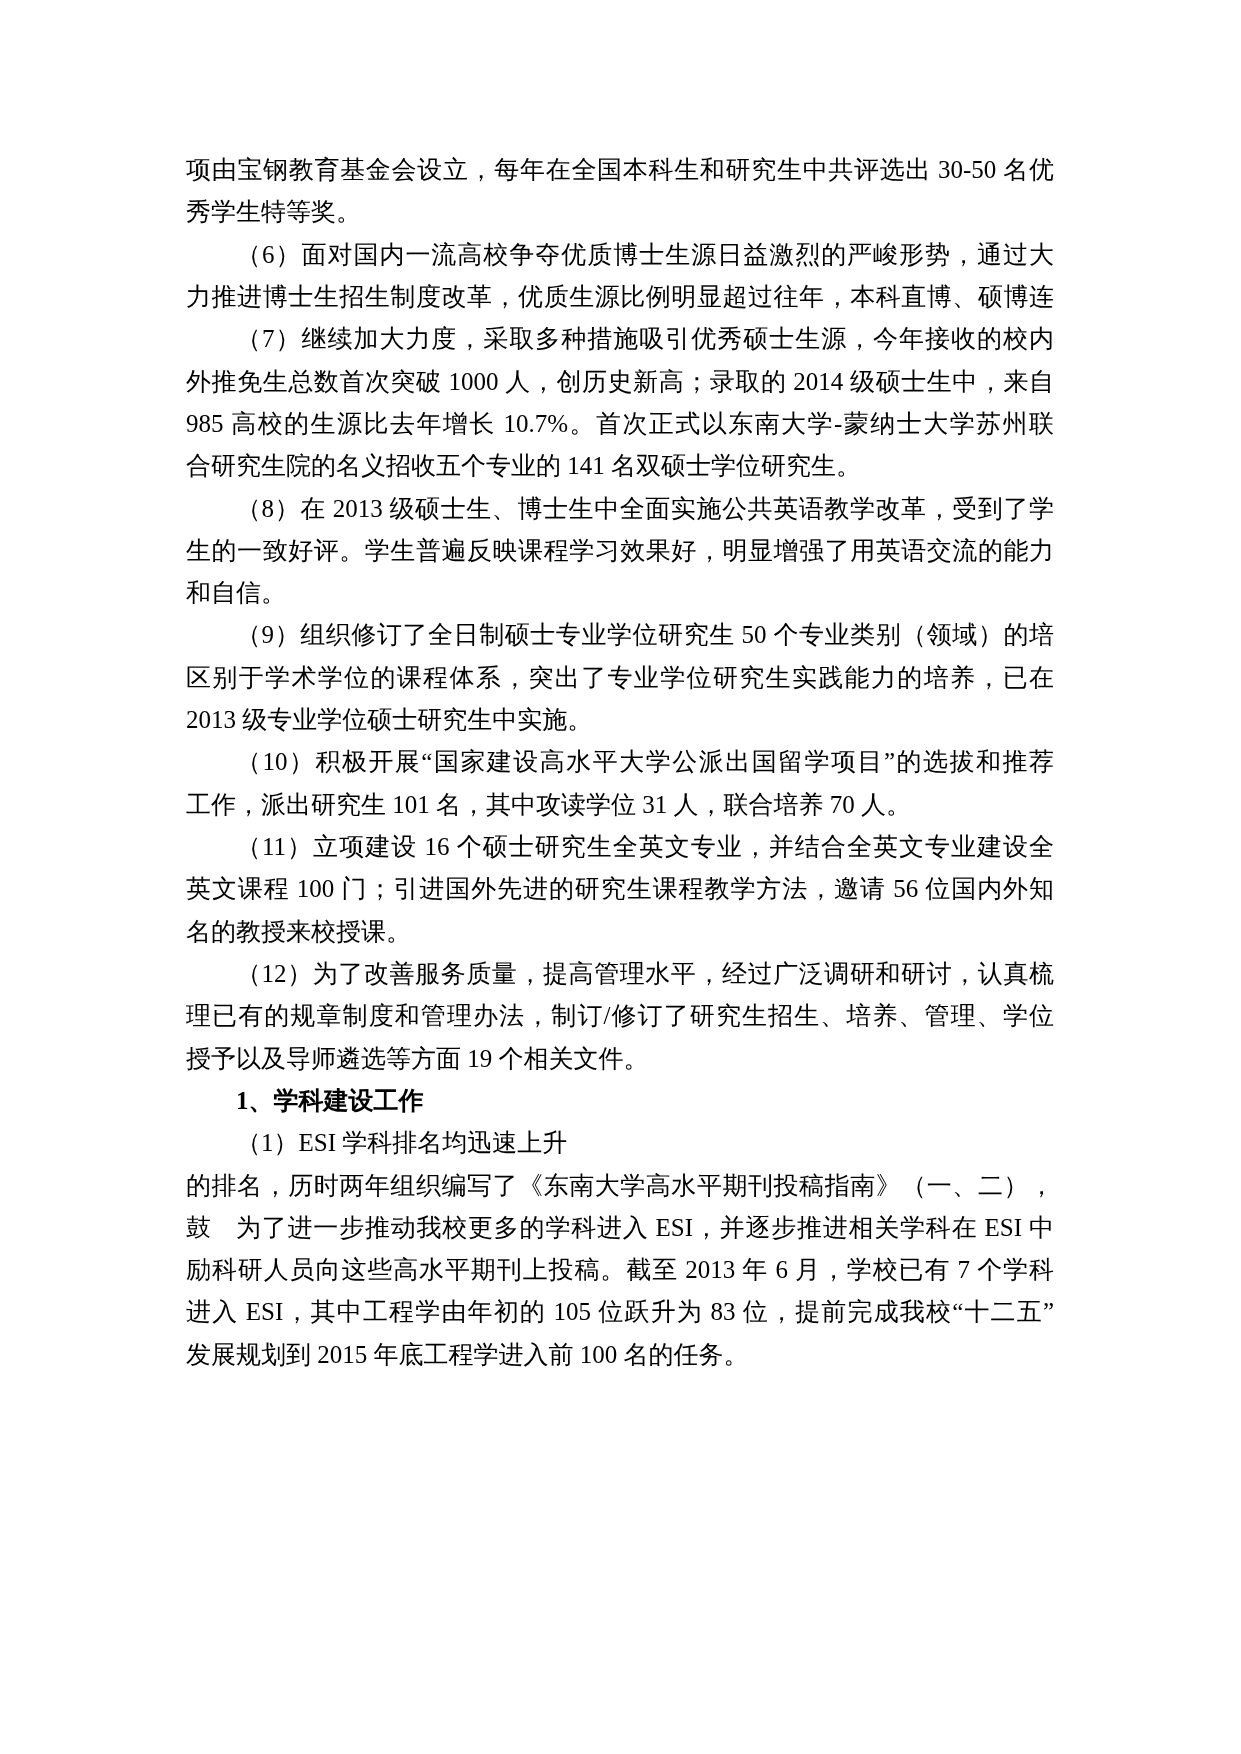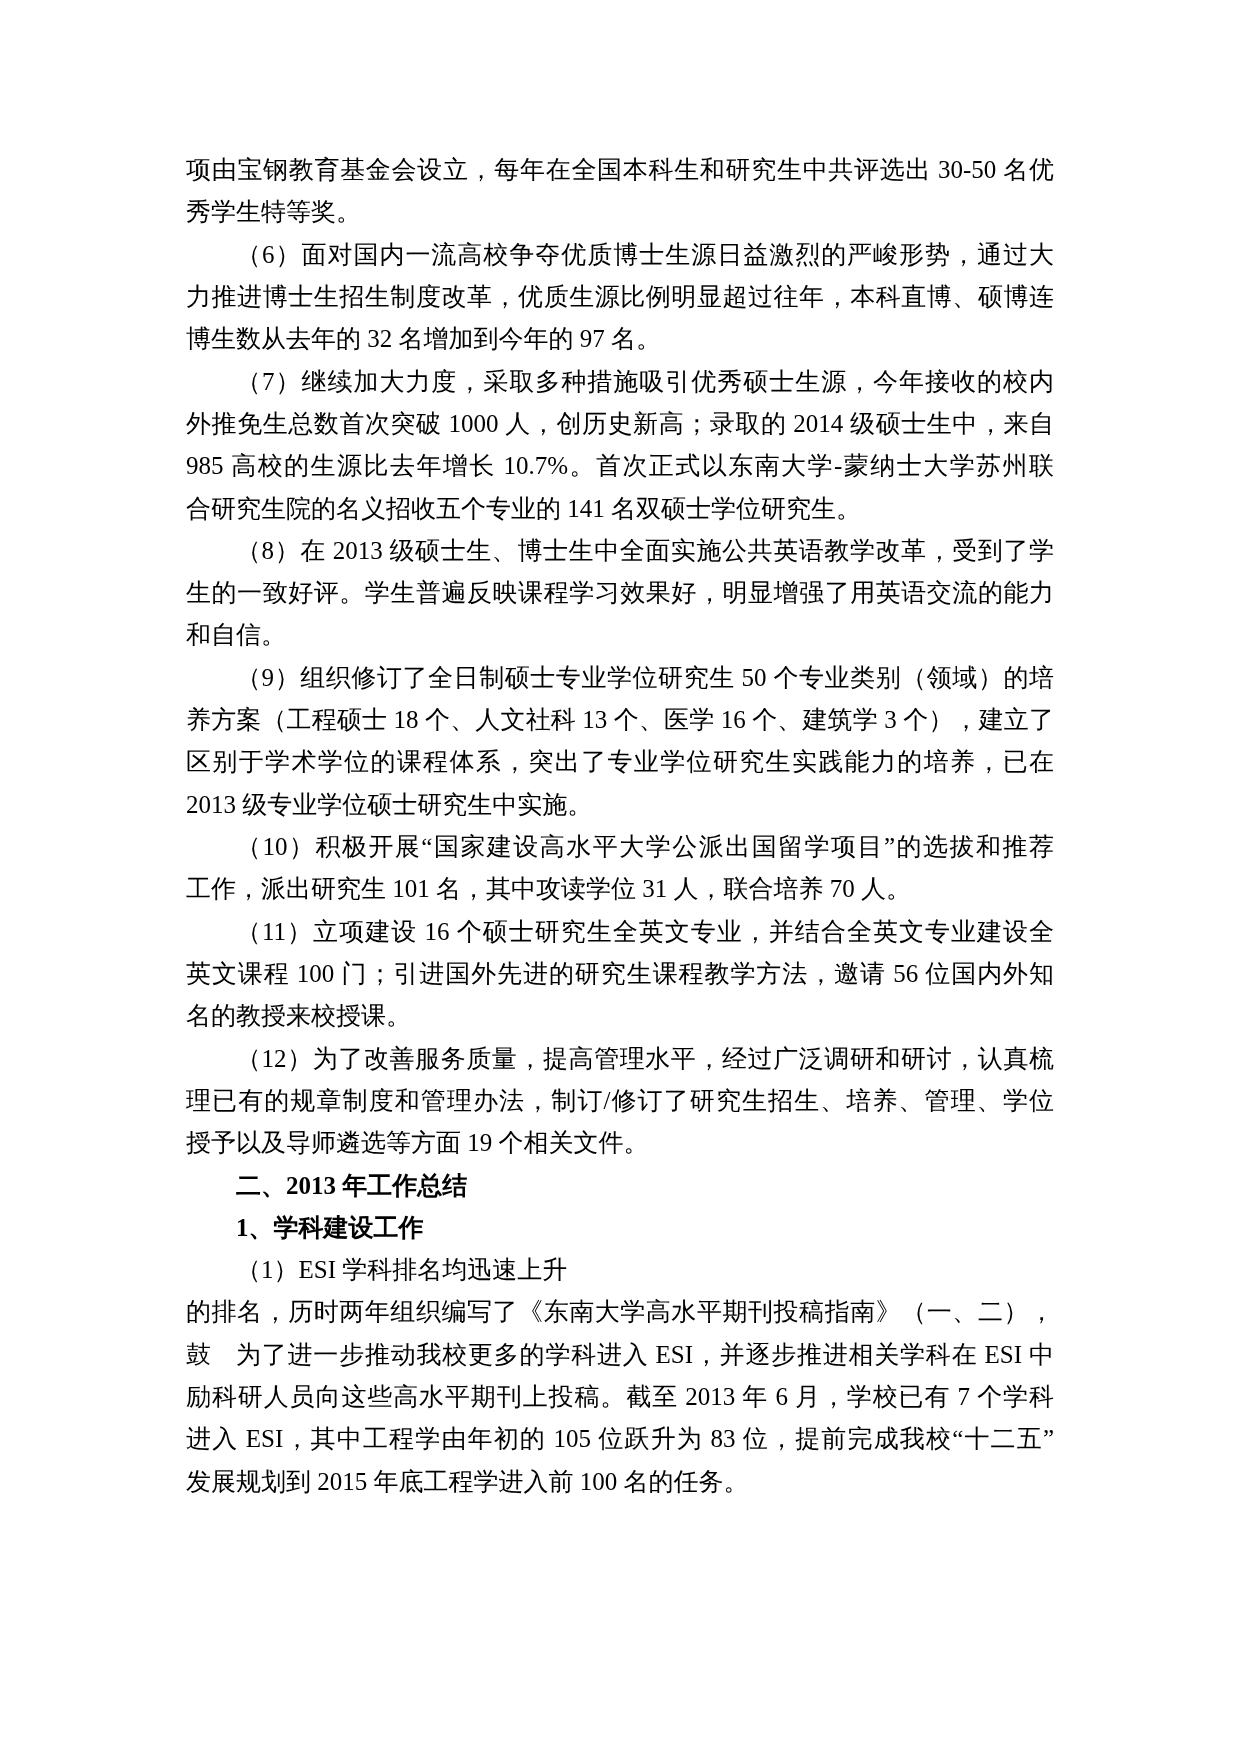--- a/index.html
+++ b/index.html
@@ -38,41 +38,38 @@
 </style>
 </head>
 <body>
 
 <div class="page">
   <div class="text-block">
       <div class="line fill">项由宝钢教育基金会设立，每年在全国本科生和研究生中共评选出 30-50 名优</div>
       <div class="line">秀学生特等奖。</div>
       <div class="line indent fill">（6）面对国内一流高校争夺优质博士生源日益激烈的严峻形势，通过大</div>
       <div class="line fill">力推进博士生招生制度改革，优质生源比例明显超过往年，本科直博、硕博连</div>
-      <div class="line">博生数从去年的 32 名增加到今年的 97 名。</div>
       <div class="line indent fill">（7）继续加大力度，采取多种措施吸引优秀硕士生源，今年接收的校内</div>
       <div class="line fill">外推免生总数首次突破 1000 人，创历史新高；录取的 2014 级硕士生中，来自</div>
       <div class="line fill">985 高校的生源比去年增长 10.7%。首次正式以东南大学-蒙纳士大学苏州联</div>
       <div class="line">合研究生院的名义招收五个专业的 141 名双硕士学位研究生。</div>
       <div class="line indent fill">（8）在 2013 级硕士生、博士生中全面实施公共英语教学改革，受到了学</div>
       <div class="line fill">生的一致好评。学生普遍反映课程学习效果好，明显增强了用英语交流的能力</div>
       <div class="line">和自信。</div>
       <div class="line indent fill">（9）组织修订了全日制硕士专业学位研究生 50 个专业类别（领域）的培</div>
-      <div class="line fill">养方案（工程硕士 18 个、人文社科 13 个、医学 16 个、建筑学 3 个），建立了</div>
       <div class="line fill">区别于学术学位的课程体系，突出了专业学位研究生实践能力的培养，已在</div>
       <div class="line">2013 级专业学位硕士研究生中实施。</div>
       <div class="line indent fill">（10）积极开展“国家建设高水平大学公派出国留学项目”的选拔和推荐</div>
       <div class="line">工作，派出研究生 101 名，其中攻读学位 31 人，联合培养 70 人。</div>
       <div class="line indent fill">（11）立项建设 16 个硕士研究生全英文专业，并结合全英文专业建设全</div>
       <div class="line fill">英文课程 100 门；引进国外先进的研究生课程教学方法，邀请 56 位国内外知</div>
       <div class="line">名的教授来校授课。</div>
       <div class="line indent fill">（12）为了改善服务质量，提高管理水平，经过广泛调研和研讨，认真梳</div>
       <div class="line fill">理已有的规章制度和管理办法，制订/修订了研究生招生、培养、管理、学位</div>
       <div class="line">授予以及导师遴选等方面 19 个相关文件。</div>
-      <div class="line indent bold">二、2013 年工作总结</div>
       <div class="line indent bold">1、学科建设工作</div>
       <div class="line indent">（1）ESI 学科排名均迅速上升</div>
       <div class="line fill">的排名，历时两年组织编写了《东南大学高水平期刊投稿指南》（一、二），鼓</div>
       <div class="line indent fill">为了进一步推动我校更多的学科进入 ESI，并逐步推进相关学科在 ESI 中</div>
       <div class="line fill">励科研人员向这些高水平期刊上投稿。截至 2013 年 6 月，学校已有 7 个学科</div>
       <div class="line fill">进入 ESI，其中工程学由年初的 105 位跃升为 83 位，提前完成我校“十二五”</div>
       <div class="line">发展规划到 2015 年底工程学进入前 100 名的任务。</div>
     </div>
 </div>
 

